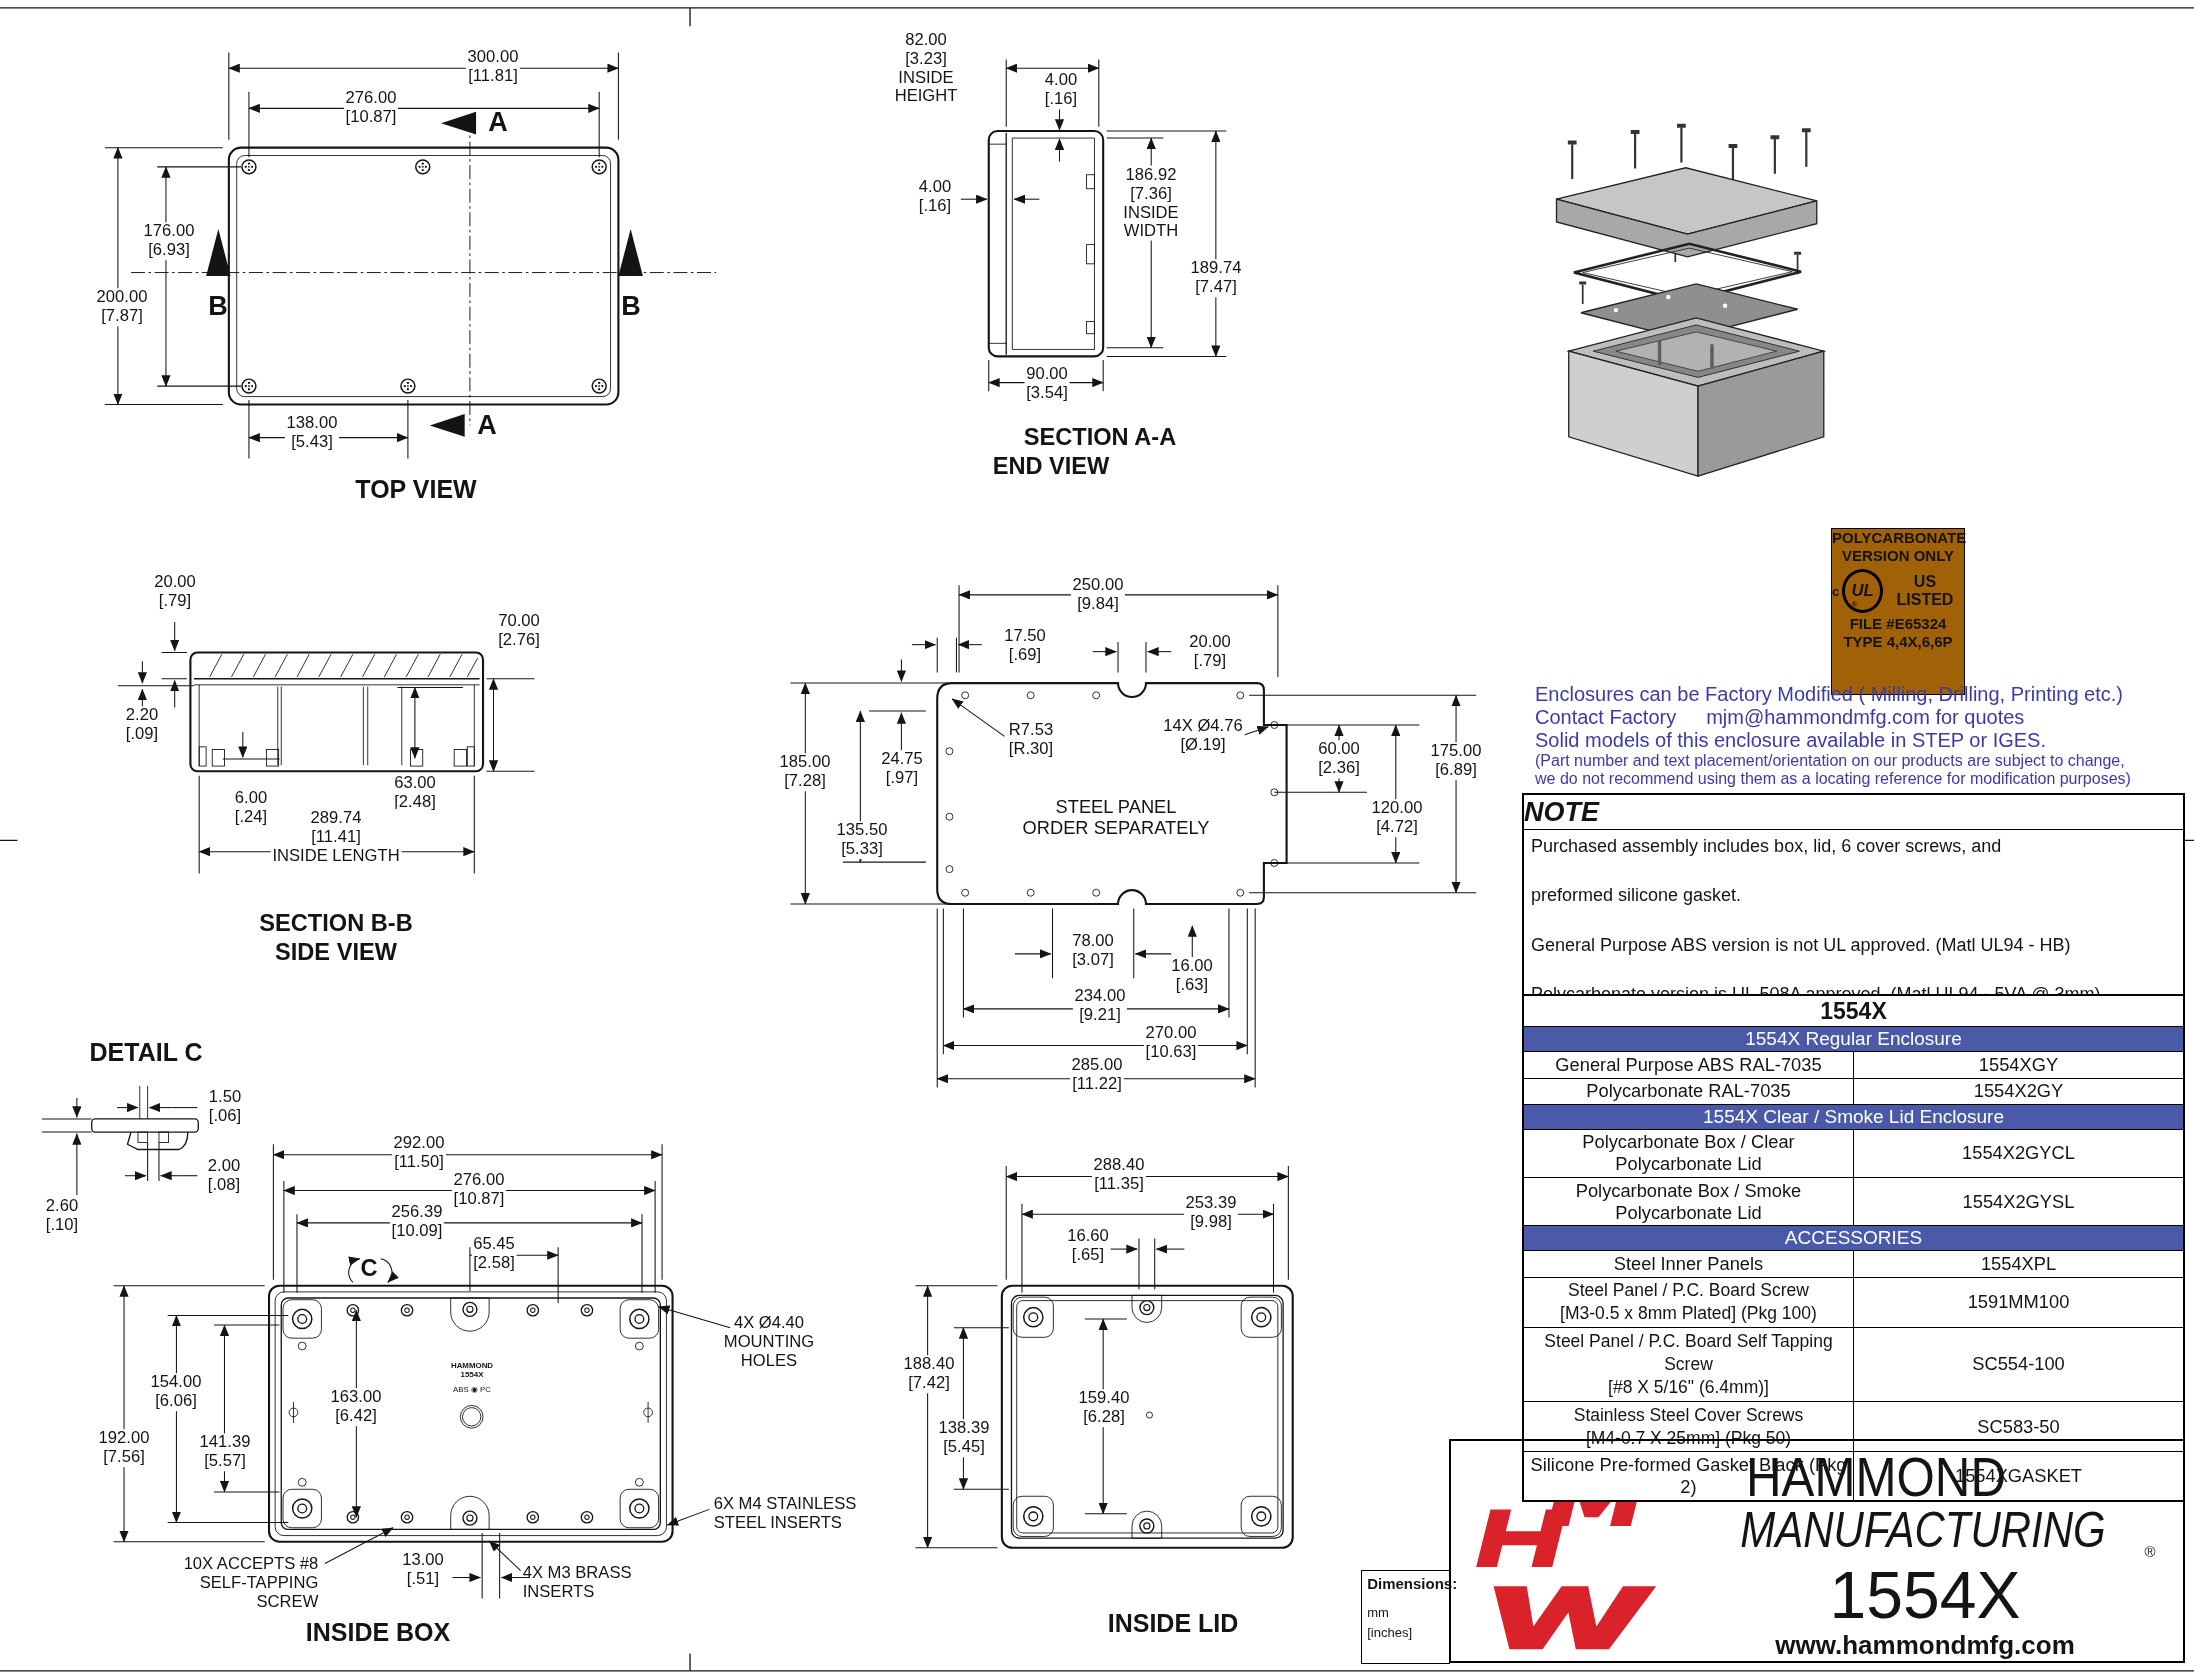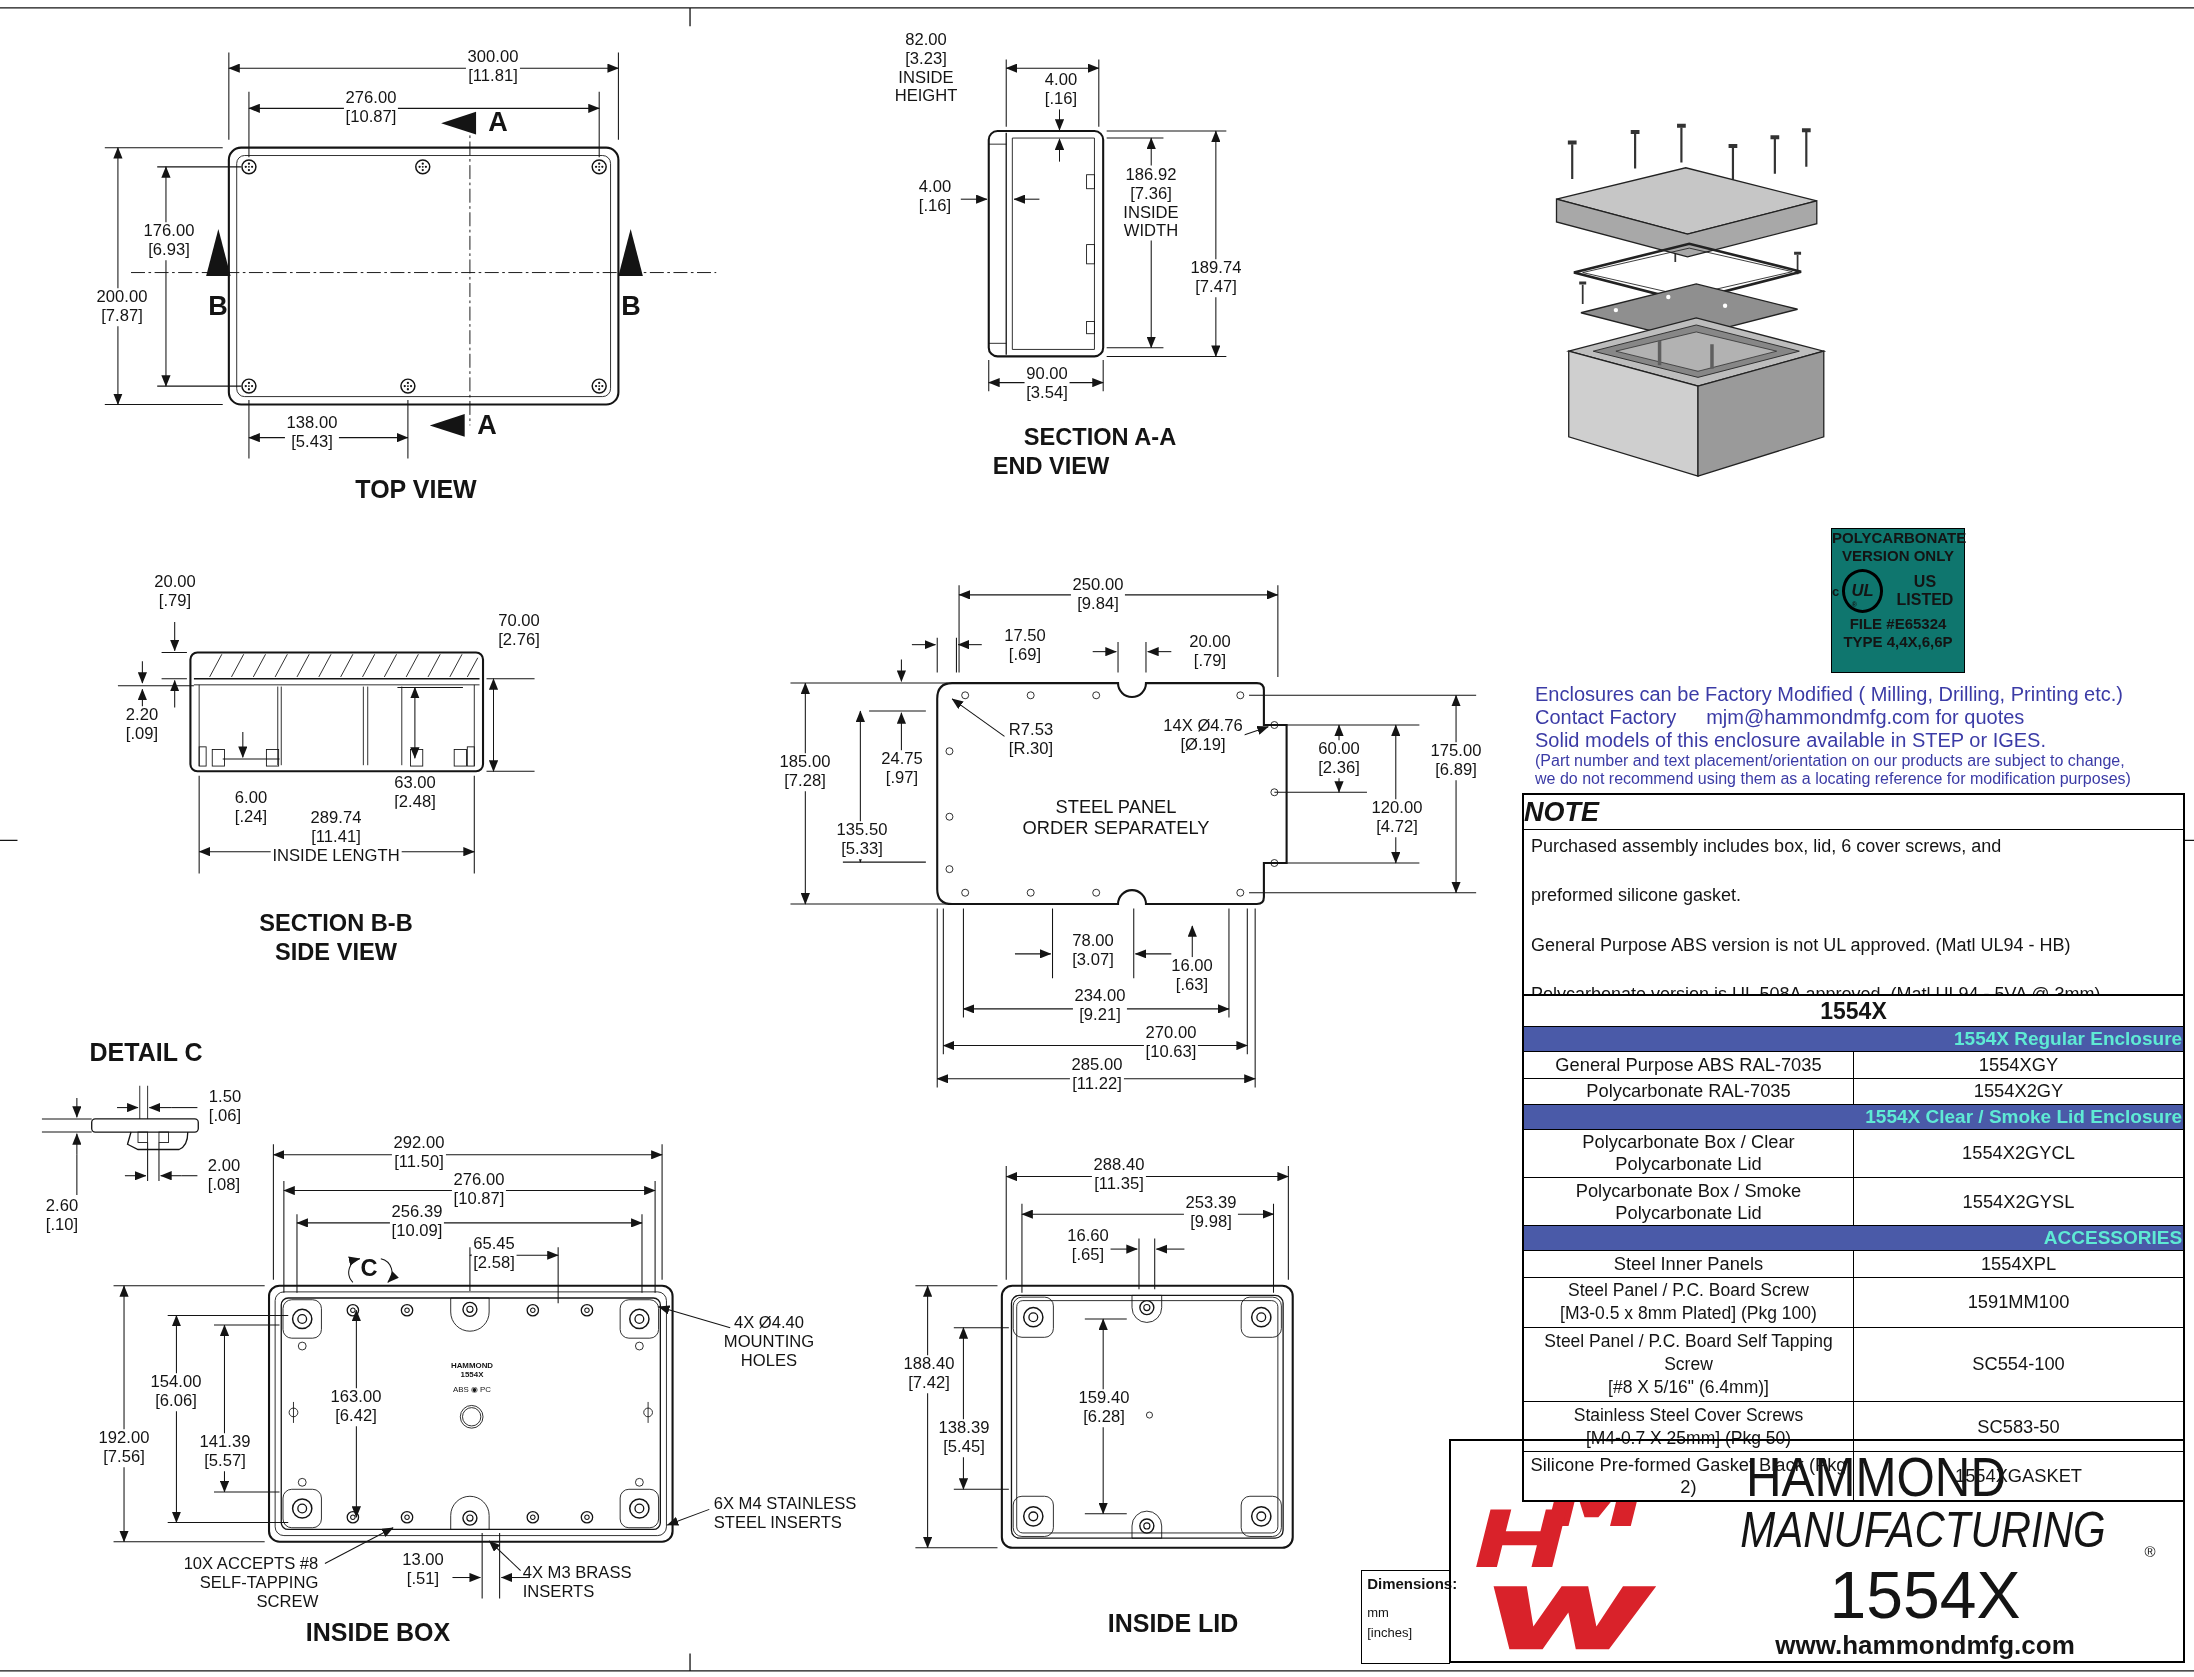--- a/index.html
+++ b/index.html
@@ -10,42 +10,42 @@
        font-size:16.6px;line-height:1.13;text-align:center;white-space:pre-line;padding:0 1.7px;}
   .np{background:transparent;}
   .t1{font-size:23.6px;font-weight:700;white-space:nowrap;background:transparent;}
   .t2{font-size:25px;font-weight:700;white-space:nowrap;background:transparent;}
   .letter{font-size:27px;font-weight:700;background:transparent;}
   .la{transform:translate(0,-50%);text-align:left;}
   .ra{transform:translate(-100%,-50%);text-align:right;}
   .tiny{font-size:7.9px;line-height:1.2;font-weight:700;}
   .tiny2{font-size:7.9px;line-height:1.2;}
   
-  #ulbox{position:absolute;left:1831px;top:528px;width:134px;height:145px;border:1.7px solid #000;
-         box-sizing:border-box;background:#0f766e;text-align:center;z-index:2;font-weight:700;}
+  #ulbox{position:absolute;left:1831px;top:528px;width:134px;height:167px;border:1.7px solid #000;
+         box-sizing:border-box;background:#a16207;text-align:center;z-index:2;font-weight:700;}
   #ulbox .l{font-size:15px;line-height:18.3px;}
   .ulrow{display:flex;align-items:center;justify-content:center;gap:2.6px;margin:3.5px 0 1.7px 0;}
   .ulcirc{position:relative;width:38px;height:38px;border:3.1px solid #000;border-radius:50%;
           display:flex;align-items:center;justify-content:center;font-size:16.6px;font-weight:700;font-style:italic;}
   .ulreg{position:absolute;left:7px;bottom:2.6px;font-size:7px;font-style:normal;}
   .ulc{font-size:13px;font-weight:700;}
   .uls{font-size:16px;font-weight:700;}
   #fact{position:absolute;left:1535px;top:683px;width:653px;color:#3b3ba6;z-index:2;}
   #fact .f1{font-size:20px;line-height:23px;white-space:pre;}
   #fact .f2{font-size:16px;line-height:18.3px;white-space:pre;}
   #note{position:absolute;left:1522px;top:793px;width:663px;border:2.6px solid #000;background:#fff;
         box-sizing:border-box;z-index:2;}
   .note-h{font-size:27px;font-weight:700;text-align:left;border-bottom:1.7px solid #000;padding:1.7px 0;font-style:italic;}
   .note-b{font-size:18px;line-height:1.37;padding:3.5px 7px;border-bottom:2.6px solid #000;white-space:pre-line;}
   .note-f{font-size:19px;font-weight:700;padding:4.4px 5.2px;}
   #parts{position:absolute;left:1522px;top:994px;width:663px;border:2.6px solid #000;border-collapse:collapse;
          background:#fff;z-index:2;text-align:center;table-layout:fixed;}
   #parts td{border:1.7px solid #000;padding:1.7px 3.5px;font-size:18.3px;white-space:pre-line;}
   #parts td.tt{font-size:23px;font-weight:700;padding:1.7px;}
-  #parts tr.sec td{background:#4a5aa8;color:#5eead4;font-weight:700;font-size:19px;padding:0.9px;text-align:right;}
+  #parts tr.sec td{background:#4a5aa8;color:#ffffff;font-weight:400;font-size:19px;padding:0.9px;}
   #parts td.two{font-size:17.5px;line-height:1.32;}
   #dims{position:absolute;left:1361px;top:1570px;width:89px;height:94px;border:1.7px solid #000;border-right:none;
         box-sizing:border-box;background:#fff;padding:4.4px 5.2px;z-index:2;}
   #dims .dh{font-size:15px;font-weight:700;margin-bottom:10.5px;}
   #dims .du{font-size:13px;line-height:1.55;}
   #brand{position:absolute;left:1449px;top:1439px;width:736px;height:224px;border:2.6px solid #000;
          box-sizing:border-box;z-index:2;}
   #brand .bt{position:absolute;transform:translate(-50%,-50%);white-space:nowrap;}
   .bh{font-size:56px;transform:translate(-50%,-50%) scaleX(.88)!important;letter-spacing:0px;}
   .bm{font-size:50px;font-style:italic;transform:translate(-50%,-50%) scaleX(.84)!important;}

